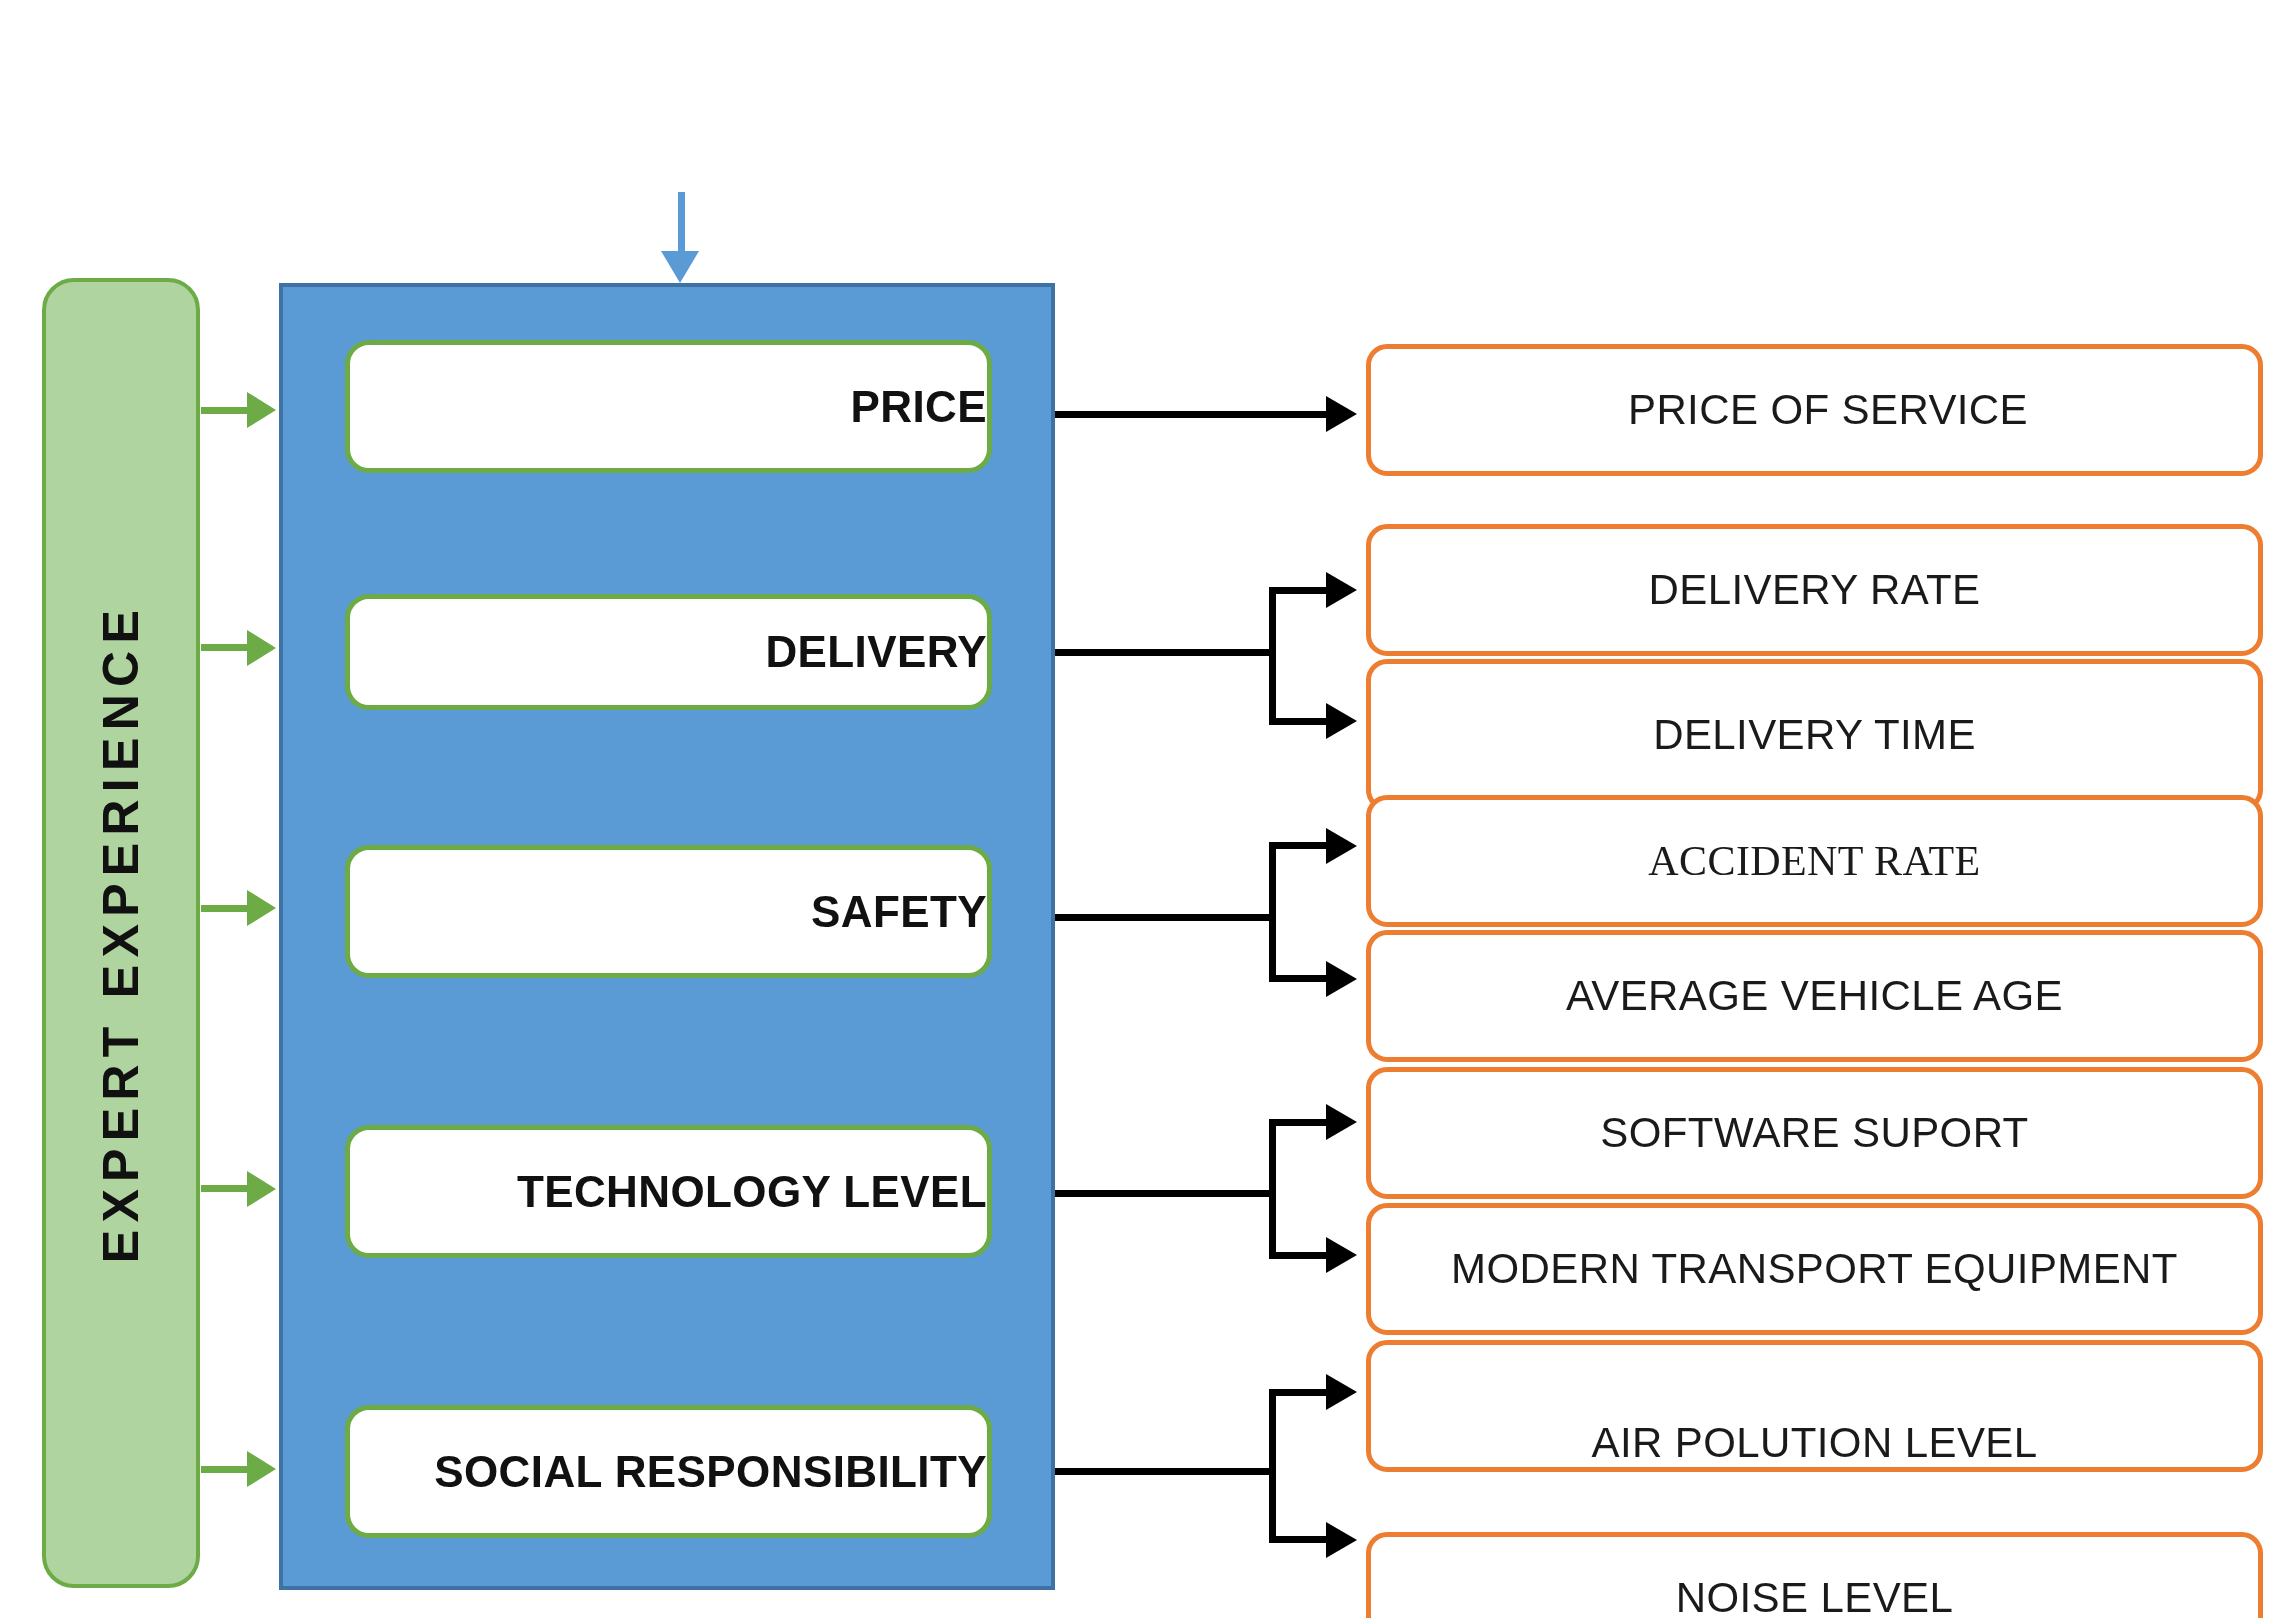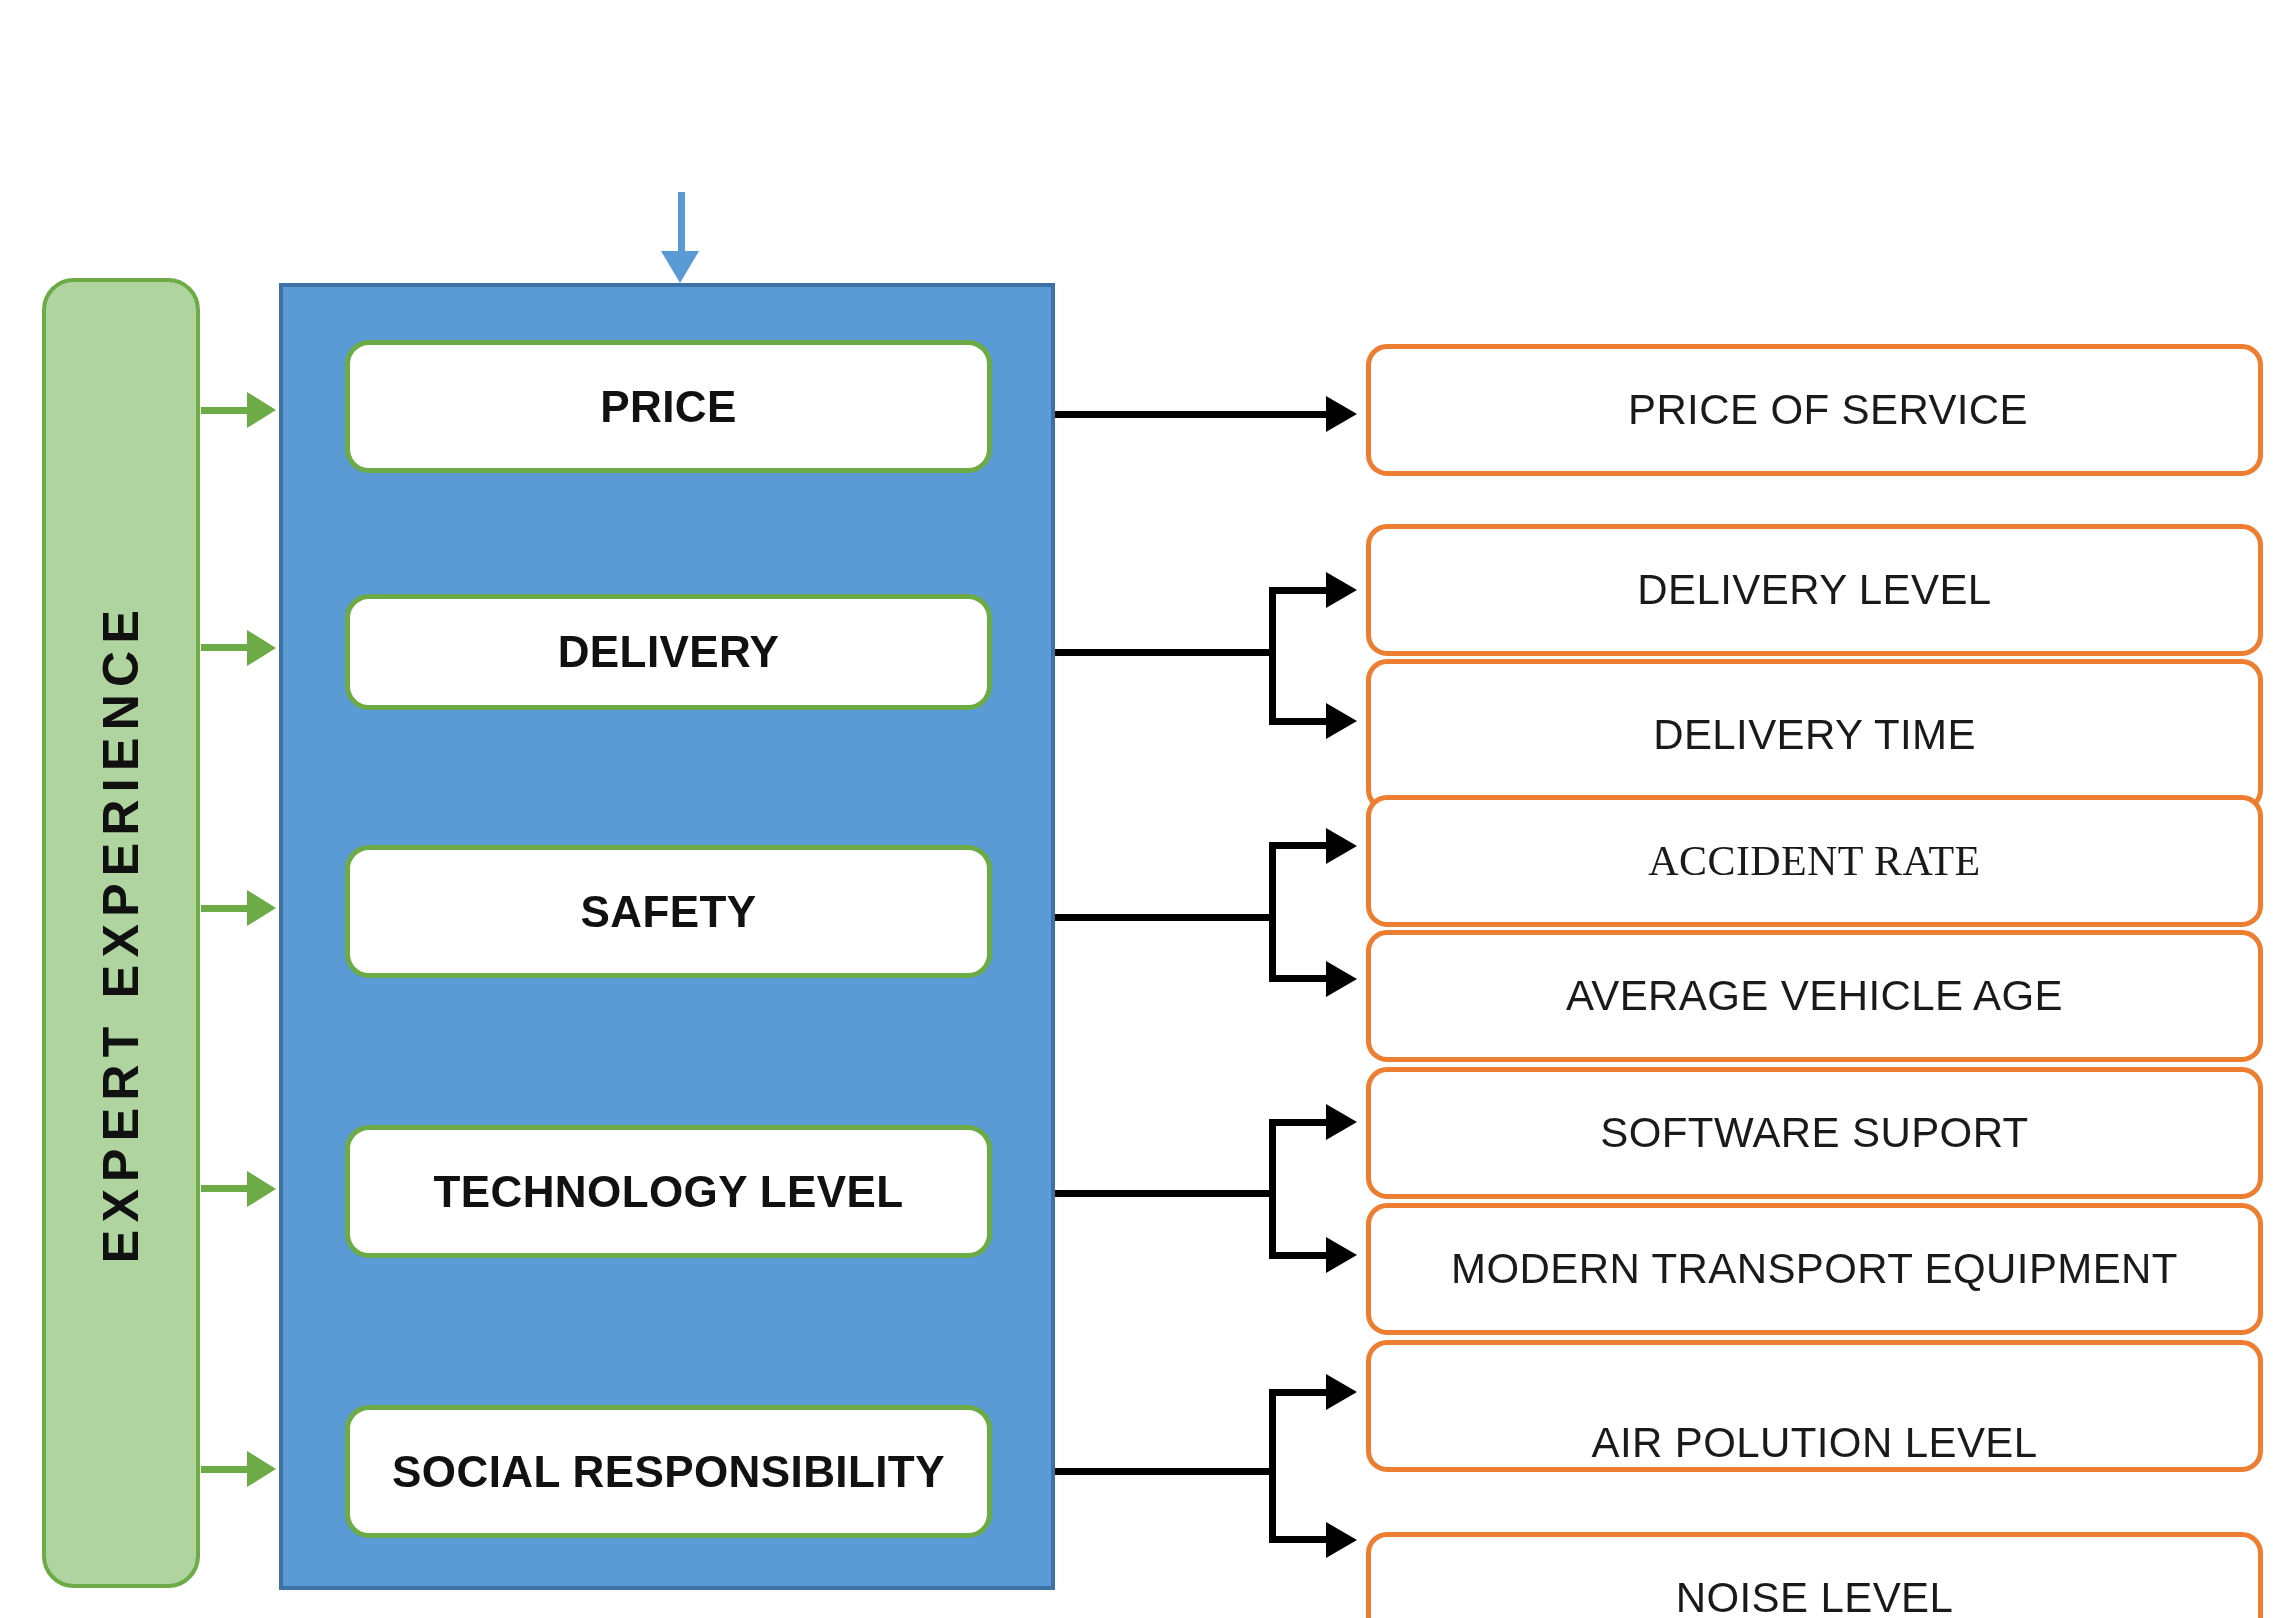--- a/index.html
+++ b/index.html
@@ -115,21 +115,21 @@
 
   
   .param-box {
     position: absolute;
     box-sizing: border-box;
     background: #ffffff;
     border: 5.7px solid #6CAB45;
     border-radius: 24px;
     display: flex;
     align-items: center;
-    justify-content: center;
+    justify-content: flex-end;
   }
   .param-label {
     font-size: 44px;
     font-weight: bold;
     color: #111111;
     letter-spacing: 0.4px;
     white-space: nowrap;
   }
 
   
@@ -251,21 +251,21 @@
   <div class="blk-h" style="left:1269px; top:1389px; width:65px;"></div>
   <div class="blk-head" style="left:1326px; top:1374px;"></div>
   <div class="blk-h" style="left:1269px; top:1536px; width:65px;"></div>
   <div class="blk-head" style="left:1326px; top:1522px;"></div>
 
   <div class="crit-box" style="top:344px; height:132px;padding-left:27px;">
     <span class="crit-label">PRICE OF SERVICE</span>
   </div>
 
   <div class="crit-box" style="top:524px; height:132px;">
-    <span class="crit-label">DELIVERY LEVEL</span>
+    <span class="crit-label">DELIVERY RATE</span>
   </div>
 
   <div class="crit-box" style="top:659px; height:152px;">
     <span class="crit-label">DELIVERY TIME</span>
   </div>
 
   <div class="crit-box" style="top:795px; height:132px;font-family:Liberation Serif, serif;">
     <span class="crit-label">ACCIDENT RATE</span>
   </div>
 

